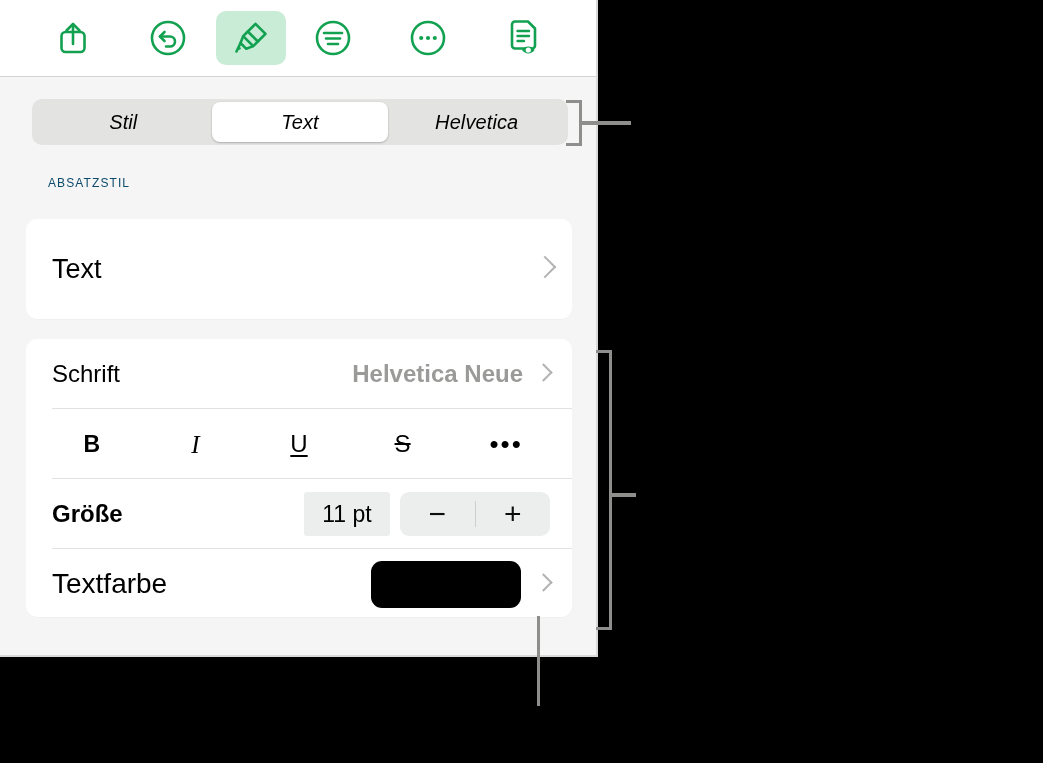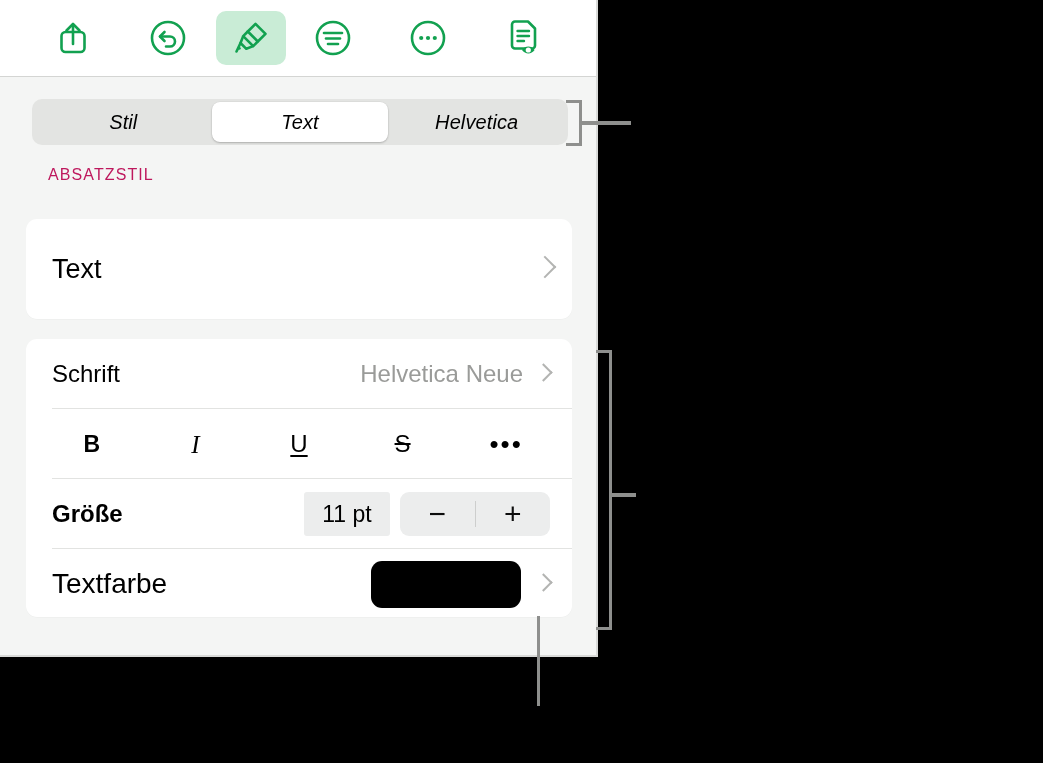--- a/index.html
+++ b/index.html
@@ -88,23 +88,23 @@
   }
   .seg.selected {
     background: #ffffff;
     box-shadow: 0 1px 2px rgba(0,0,0,.22), 0 0 0 0.5px rgba(0,0,0,.04);
   }
 
   
   #absatzstil-header {
     position: absolute;
     left: 48px;
-    top: 166px;
-    font-size: 16px;
-    color: #be185d;
+    top: 176px;
+    font-size: 12px;
+    color: #0c4a6e;
     letter-spacing: 1.1px;
   }
 
   
   .card {
     position: absolute;
     background: #ffffff;
     border-radius: 11px;
     box-shadow: 0 0.5px 0 rgba(0,0,0,0.04);
   }
@@ -172,21 +172,21 @@
     padding: 0 22px 0 26px;
   }
   #paragraph-style-row .row-label { font-size: 27px; }
   #paragraph-style-row .chevron { margin-left: auto; }
   #paragraph-style-row .chevron::before {
     width: 14px; height: 14px; top: 2px;
     border-right-width: 2.6px; border-top-width: 2.6px;
   }
 
   
-  #font-row .row-value { font-size: 24px; }
+  #font-row .row-value { font-size: 24px; font-weight: bold; }
   #font-row .row-label { font-size: 24px; }
 
   
   #style-buttons-row {
     height: 70px;
     display: flex;
     align-items: center;
     padding: 0 14px 0 14px;
   }
   .style-btn {

